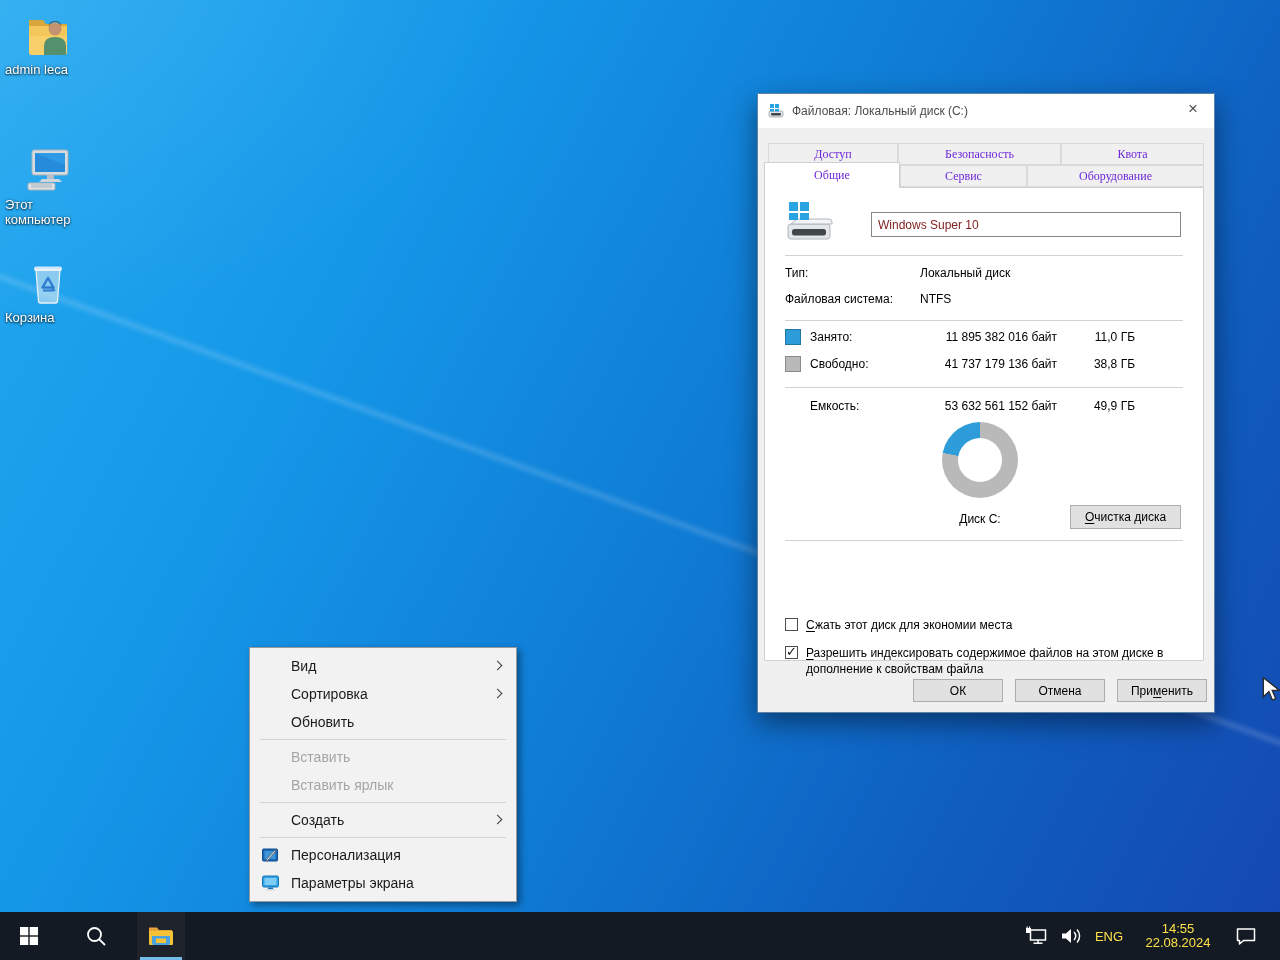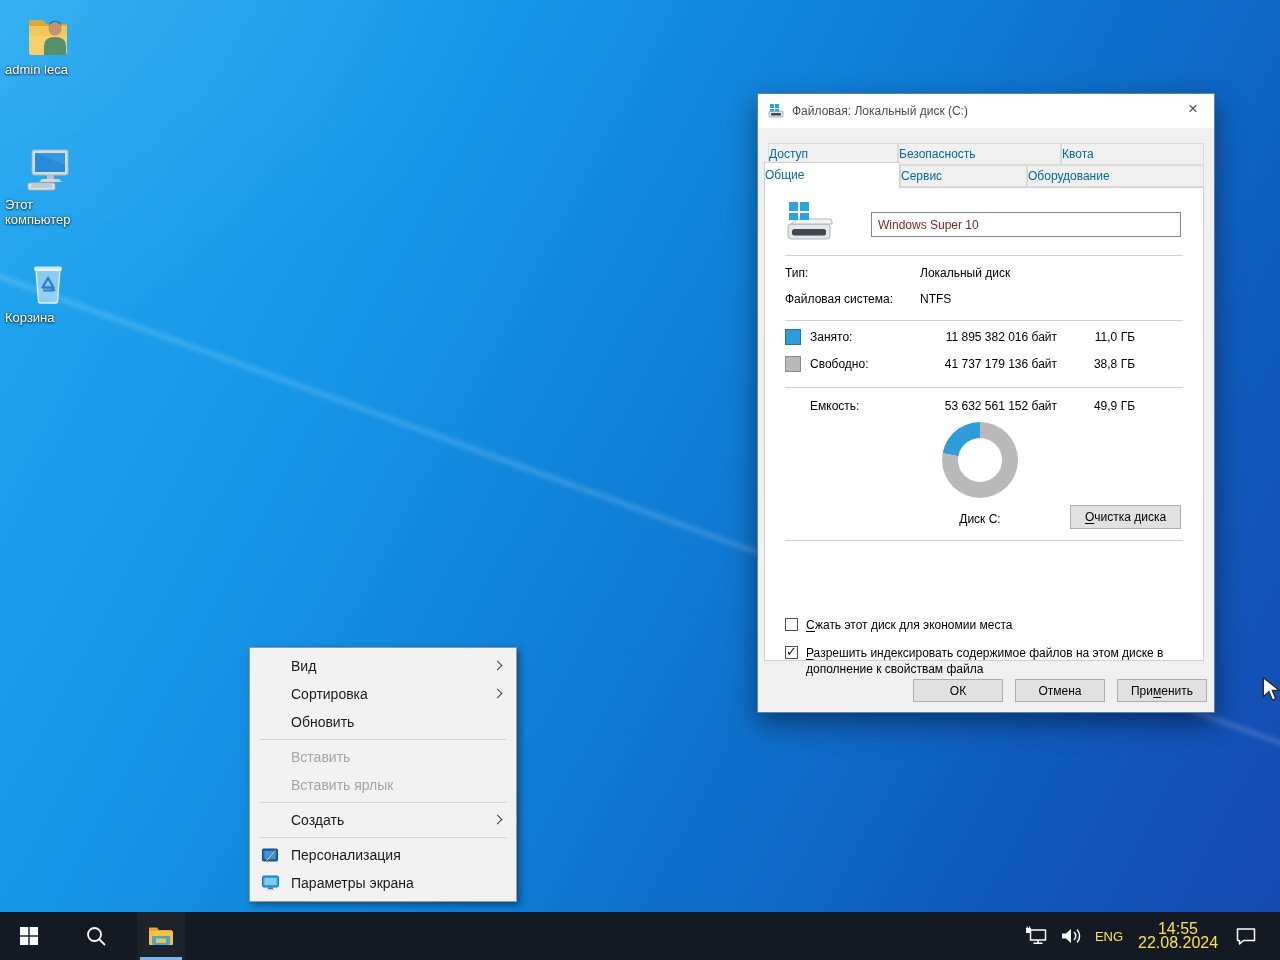--- a/index.html
+++ b/index.html
@@ -34,21 +34,21 @@
     box-shadow:0 10px 26px rgba(0,0,0,.45);
     font-size:12px; color:#000;
   }
   .titlebar { position:absolute; left:0; top:0; right:0; height:34px; background:#fff; display:flex; align-items:center; }
   .titlebar .t-icon { margin:0 6px 0 10px; width:18px; height:16px; }
   .titlebar .t-text { color:#4b4b4b; font-size:12px; }
   .close-btn {
     position:absolute; right:0; top:0; width:42px; height:30px; border:none; background:transparent;
     font-size:17px; color:#4f4f4f; cursor:default; line-height:30px; font-family:"Liberation Sans",sans-serif;
   }
-  .tab { position:absolute; background:#f0f0f0; border:1px solid #dadada; text-align:left; font-size:12px; color:#0369a1; }
+  .tab { position:absolute; background:#f0f0f0; border:1px solid #dadada; text-align:center; font-size:12px; color:#6d28d9;font-family:Liberation Serif, serif; }
   .tab-back { top:49px; height:22px; line-height:21px; }
   .tab-front { top:71px; height:22px; line-height:21px; }
   .tab-active { top:68px; height:26px; line-height:24px; background:#fff; border:1px solid #d0d0d0; border-bottom:none; z-index:3; }
   .tabpage {
     position:absolute; left:6px; top:93px; width:440px; height:474px;
     background:#fff; border:1px solid #d0d0d0; z-index:2;
   }
   .hsep { position:absolute; left:20px; right:20px; height:1px; background:#adadad; opacity:.55; }
   .frow { position:absolute; left:0; right:0; height:16px; }
   .frow .l1 { position:absolute; left:20px; }
@@ -99,21 +99,21 @@
     background:#141a23; display:flex; align-items:center; color:#fde047;justify-content:center;
   }
   .tb-btn { width:48px; height:48px; display:flex; align-items:center; justify-content:center; position:relative; }
   .tb-start { margin-left:5px; }
   .tb-search { margin-left:19px; }
   .tb-explorer { margin-left:17px; background:rgba(255,255,255,.04); }
   .tb-explorer .active-bar { position:absolute; left:3px; right:3px; bottom:0; height:3px; background:#76b9ed; }
   .tray { margin-left:auto; display:flex; align-items:center; gap:0; }
   .tray-ico { width:34px; height:48px; display:flex; align-items:center; justify-content:center; }
   .tray-lang { width:42px; text-align:center; font-size:13px; }
-  .tray-clock { width:80px; text-align:center; font-size:16px; line-height:14px; margin:0 8px; }
+  .tray-clock { width:80px; text-align:center; font-size:13px; line-height:14px; margin:0 8px; }
   .tray-notif { width:40px; height:48px; display:flex; align-items:center; justify-content:center; margin-right:14px; }
 
   .cursor { position:absolute; left:1262px; top:677px; z-index:9; }
 </style>
 </head>
 <body>
 
 <div class="desktop">
 
   <div class="dsk-icon" style="left:5px; top:10px;">

